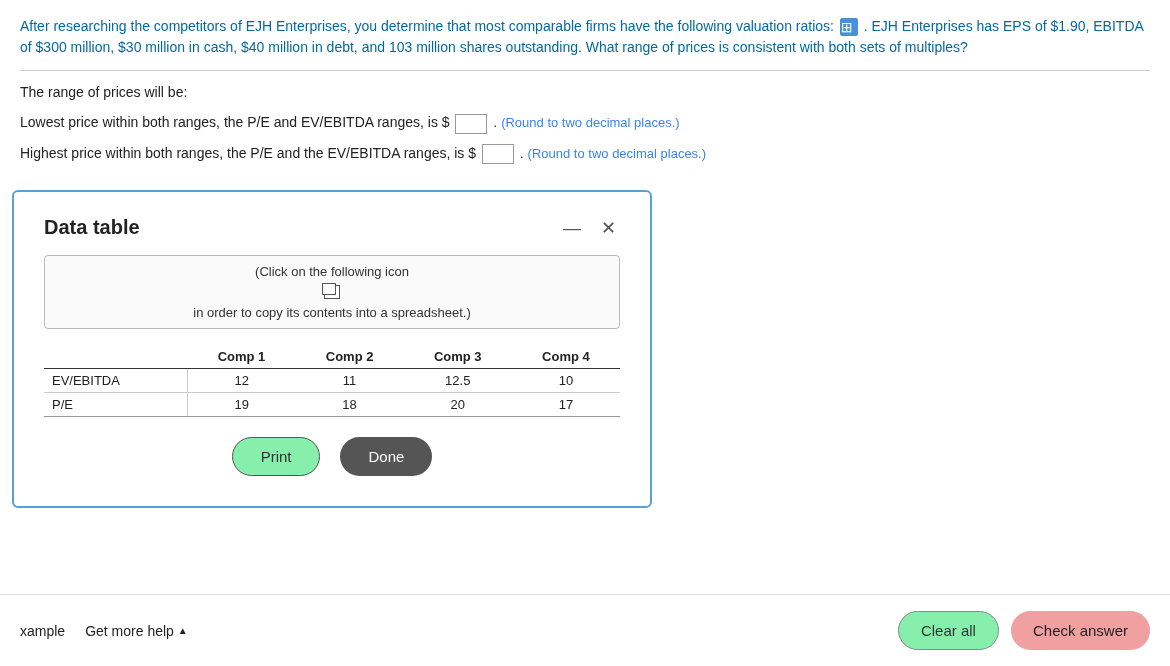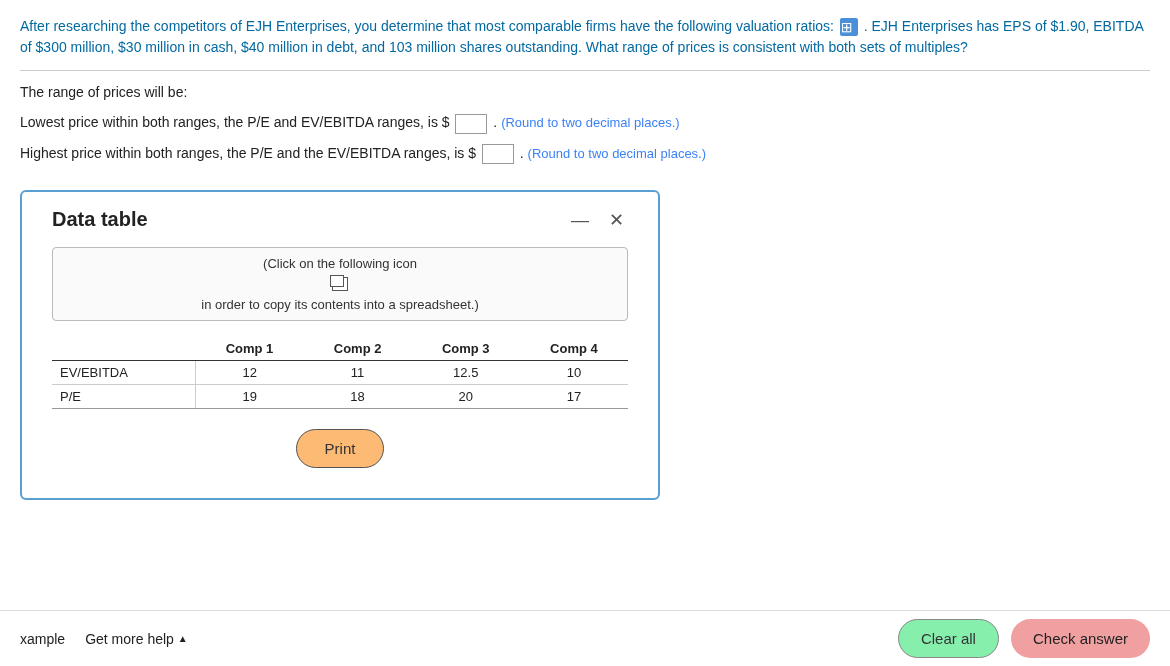--- a/index.html
+++ b/index.html
@@ -74,26 +74,26 @@
 
     .hint-text {
       color: #3b82f6;
       font-size: 13px;
     }
 
     
     .modal-overlay {
       position: absolute;
       top: 190px;
-      left: 20px;
+      left: 12px;
       width: 640px;
       background: #fff;
       border: 2px solid #5a9fd4;
       border-radius: 6px;
-      padding: 16px 30px 30px 30px;
+      padding: 24px 30px 30px 30px;
       z-index: 10;
     }
 
     .modal-header {
       display: flex;
       justify-content: space-between;
       align-items: center;
       margin-bottom: 16px;
     }
 
@@ -197,21 +197,21 @@
       display: flex;
       justify-content: center;
       gap: 20px;
       margin-top: 10px;
     }
 
     .btn-print {
       padding: 10px 28px;
       border: 1px solid #555;
       border-radius: 24px;
-      background: #fdba74;
+      background: #86efac;
       font-size: 15px;
       cursor: pointer;
       color: #333;
     }
 
     .btn-done {
       padding: 10px 28px;
       border: none;
       border-radius: 24px;
       background: #555;
@@ -219,21 +219,21 @@
       cursor: pointer;
       color: #fff;
     }
 
     
     .bottom-bar {
       position: fixed;
       bottom: 0;
       left: 0;
       right: 0;
-      height: 56px;
+      height: 72px;
       background: #fff;
       border-top: 1px solid #ddd;
       display: flex;
       align-items: center;
       justify-content: space-between;
       padding: 0 20px;
       margin-top: 16px;
     }
 
     .bottom-left {
@@ -353,20 +353,21 @@
           <td>19</td>
           <td>18</td>
           <td>20</td>
           <td>17</td>
         </tr>
       </tbody>
     </table>
 
     <div class="modal-buttons">
       <button class="btn-print">Print</button>
+      <button class="btn-done">Done</button>
     </div>
   </div>
 </div>
 
 <div class="bottom-bar">
   <div class="bottom-left">
     <span class="example-label">xample</span>
     <span class="get-more-help">
       <span>Get more help</span>
       <span class="expand-icon">▲</span>

